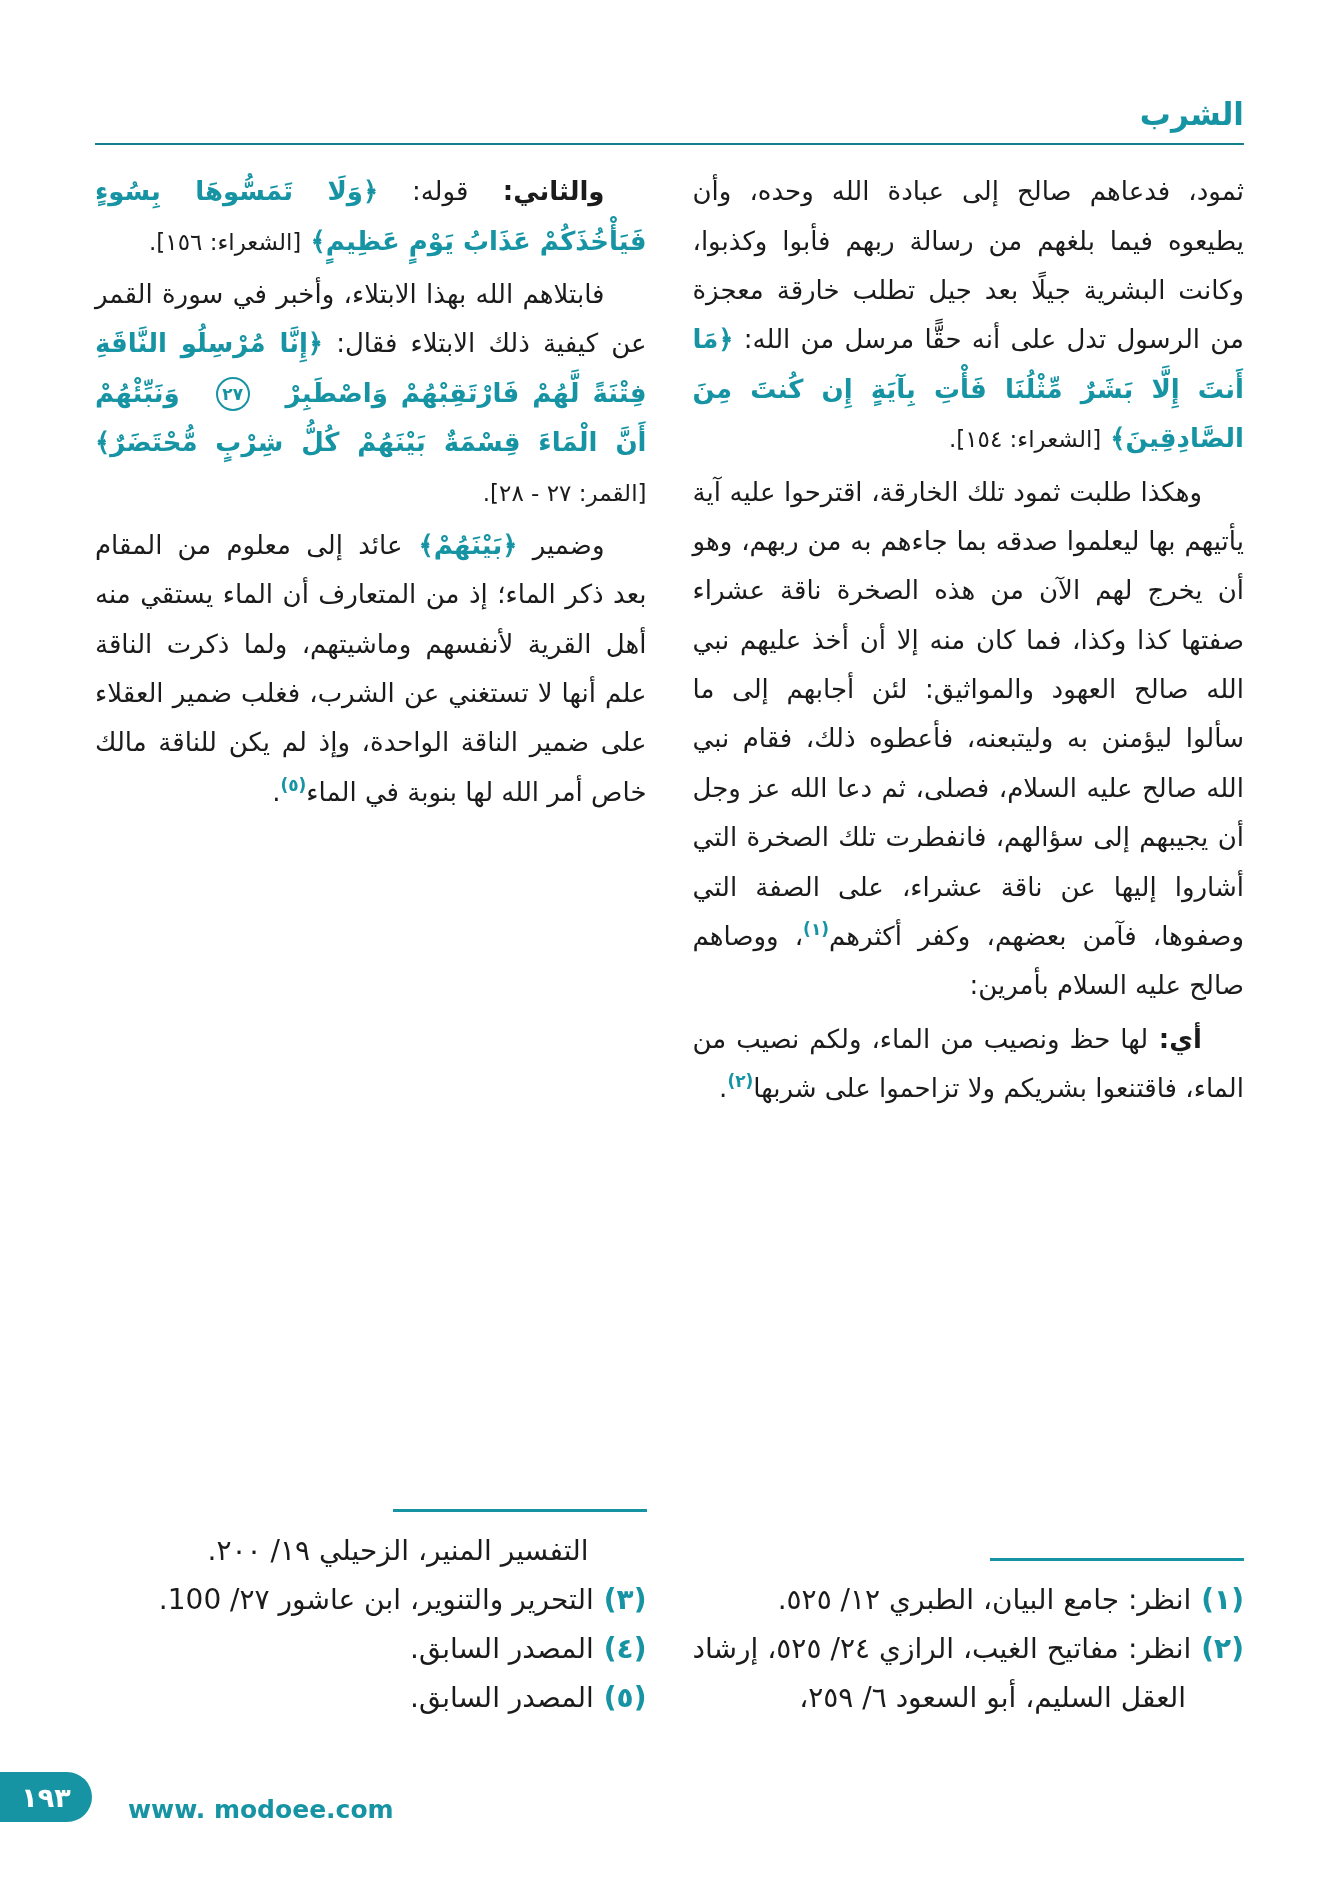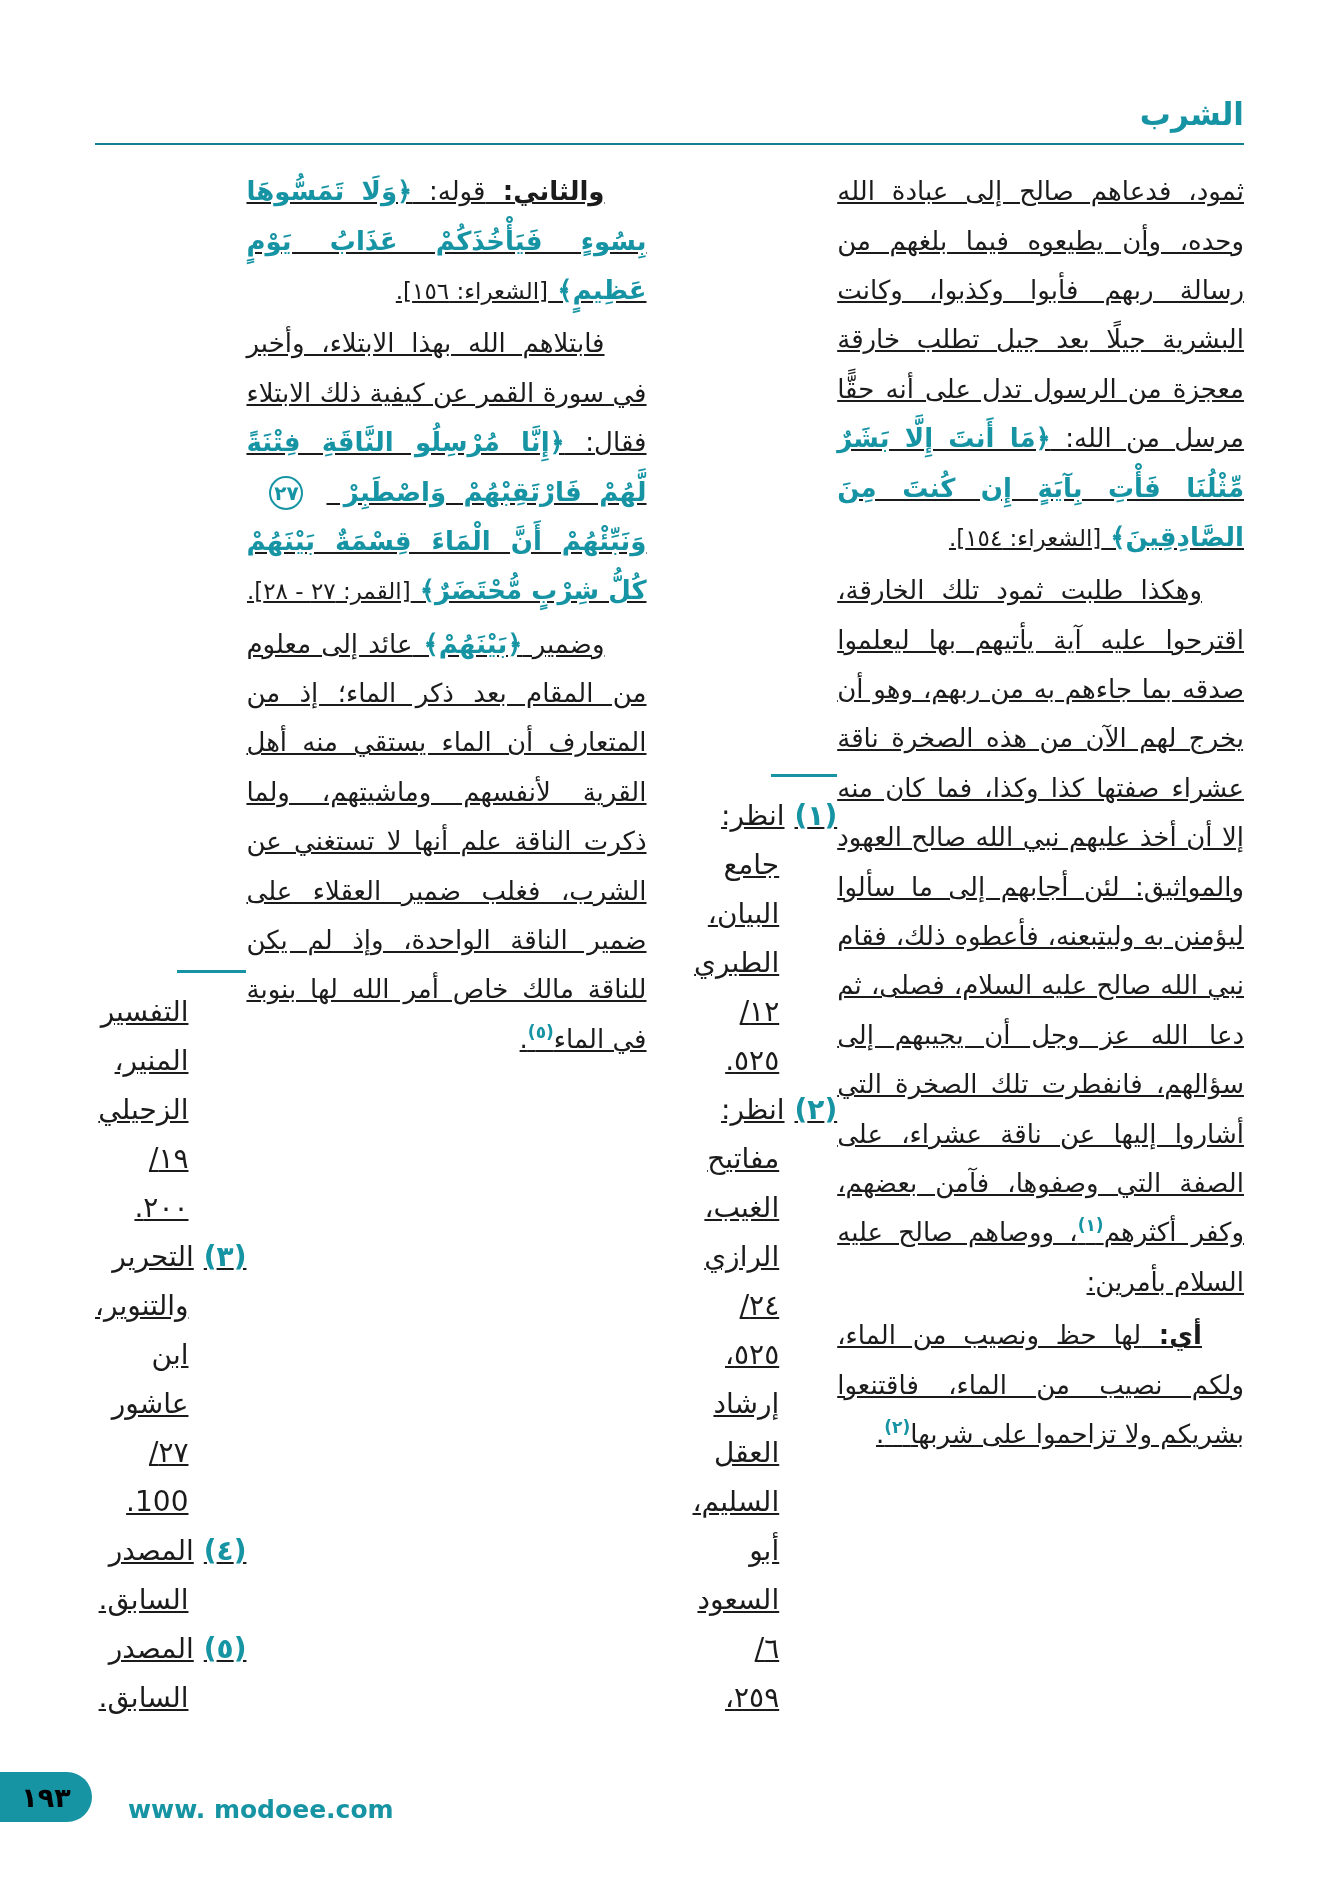--- a/index.html
+++ b/index.html
@@ -15,55 +15,55 @@
   }
   .page{position:absolute;inset:0;padding:96px 95px 0 95px;}
   
   .page-header{margin-bottom:14px;}
   .page-header h1{
     color:var(--teal);font-size:31px;font-weight:bold;line-height:1.2;
   }
   .header-rule{border-top:2px solid var(--teal-dark);margin-top:10px;}
   
   .columns{display:flex;gap:46px;min-height:1555px;margin-top:22px;}
-  .col{flex:1 1 0;display:flex;min-width:0;text-decoration:underline;}
+  .col{flex:1 1 0;display:flex;flex-direction:column;min-width:0;}
   .col-body p{
     font-size:26px;line-height:1.9;text-align:justify;color:var(--ink);
     margin-bottom:4px;
   }
   .col-body p.indent{text-indent:42px;}
   .seg-b{font-weight:bold;}
   .seg-q{color:var(--teal);font-weight:bold;}
   .seg-r{font-size:23px;}
   .seg-f{color:var(--teal);font-size:17px;vertical-align:super;font-weight:bold;}
   .ayah-num{
     display:inline-flex;align-items:center;justify-content:center;
     width:34px;height:34px;border:2px solid var(--teal);border-radius:50%;
-    color:var(--teal);font-size:20px;font-weight:bold;vertical-align:middle;
+    color:var(--teal);font-size:17px;font-weight:bold;vertical-align:middle;
     margin:0 23px;text-indent:0;line-height:1;
   }
   
   .footnotes{margin-top:auto;padding-top:8px;}
   .fn-rule{border-top:3px solid var(--teal);width:46%;margin-bottom:14px;}
   .footnote{
     font-size:28px;line-height:1.75;text-align:justify;
     padding-right:58px;text-indent:-58px;
   }
   .footnote.cont{text-indent:0;}
   .fn-num{color:var(--teal);font-weight:bold;margin-left:10px;}
   
   .page-footer{
     position:absolute;right:0;left:0;bottom:66px;height:52px;
     display:flex;align-items:center;
   }
   .page-badge{
     position:absolute;left:0;top:0;height:50px;width:92px;
     background:var(--teal);border-radius:0 26px 26px 0;
     display:flex;align-items:center;justify-content:center;
-    color:#000000;font-size:27px;font-weight:bold;
+    color:#ffffff;font-size:27px;font-weight:bold;
   }
   .site{
     position:absolute;left:128px;top:12px;height:50px;display:flex;align-items:center;
     color:var(--teal);font-size:25px;font-weight:bold;direction:ltr;
   }
 </style>
 </head>
 <body>
 
 <div class="page">

